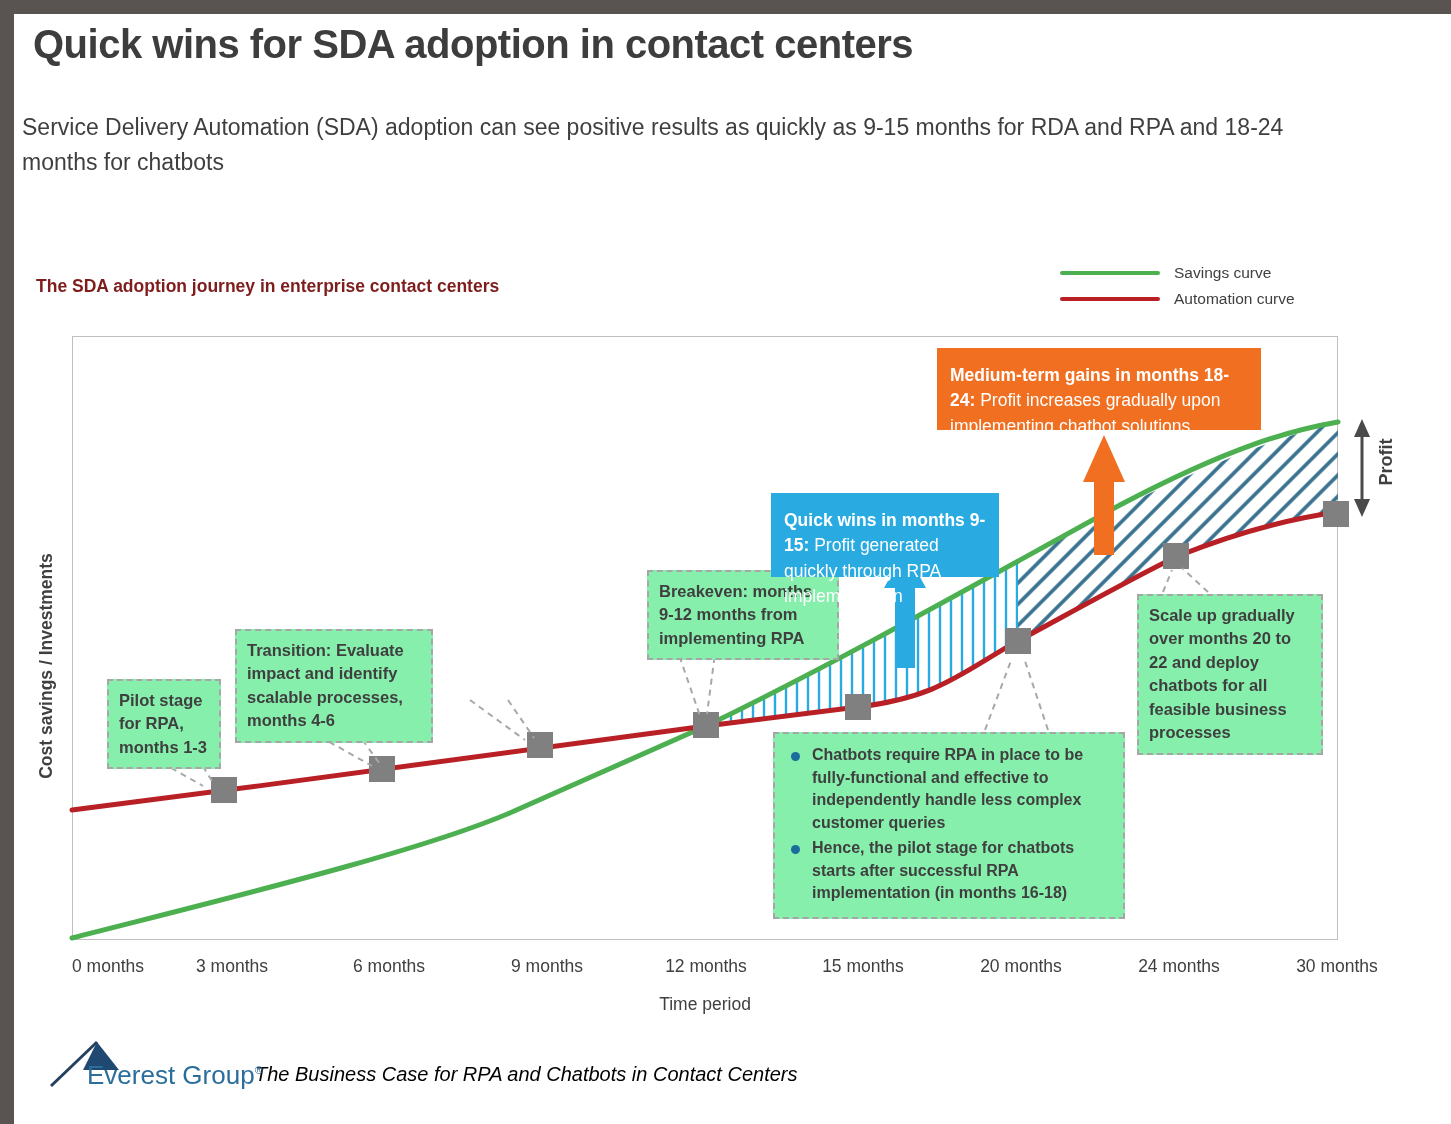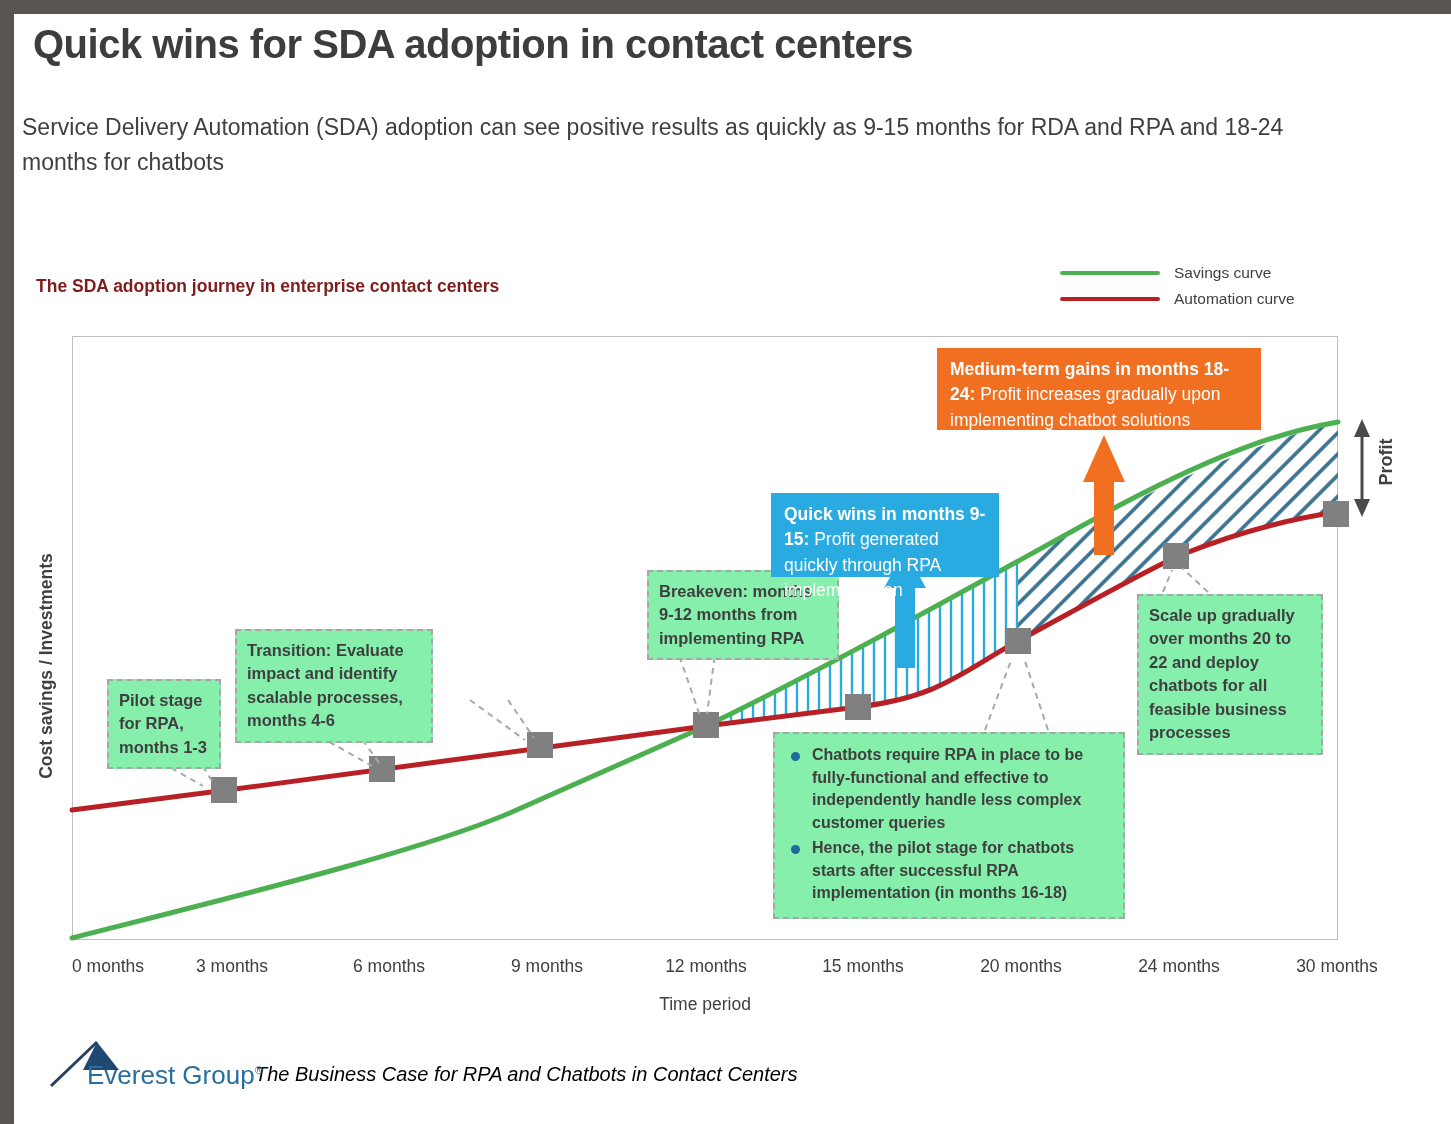--- a/index.html
+++ b/index.html
@@ -46,21 +46,21 @@
   .co-pilot      { left:107px; top:679px; width:114px; }
   .co-transition { left:235px; top:629px; width:198px; }
   .co-scaleup    { left:447px; top:602px; width:160px; }
   .co-breakeven  { left:647px; top:570px; width:192px; }
   .co-scalebots  { left:1137px; top:594px; width:186px; }
 
   .co-notes { left:773px; top:732px; width:352px; padding:10px 12px; font-size:16px; }
   .note-row { display:flex; margin-bottom:2px; }
   .note-dot { width:9px; height:9px; border-radius:50%; background:#1C6C9C; margin:8px 12px 0 4px; flex:0 0 9px; }
 
-  .banner { position:absolute; color:#ffffff; font-size:17.5px; line-height:1.45; padding:9px 13px; }
+  .banner { position:absolute; color:#ffffff; font-size:17.5px; line-height:1.45; padding:15px 13px; }
   .banner .banner-title { font-weight:700; }
   .banner-blue   { left:771px; top:461px; width:228px; height:84px; background:#29ABE2;margin-top:32px; }
   .banner-orange { left:937px; top:348px; width:324px; height:82px; background:#F16F21; }
 
   .footer { position:absolute; left:45px; top:1036px; display:flex; align-items:flex-end; }
   .logo-wrap { position:relative; width:196px; height:56px; }
   .logo-text { position:absolute; left:42px; top:24px; font-size:26px; color:#2C6E9B; white-space:nowrap; }
   .logo-reg  { font-size:11px; vertical-align:super; color:#2C6E9B; }
   .footer-caption { font-size:20px; color:#000000; margin:0 0 6px 14px; white-space:nowrap;font-style:italic; }
 </style>

